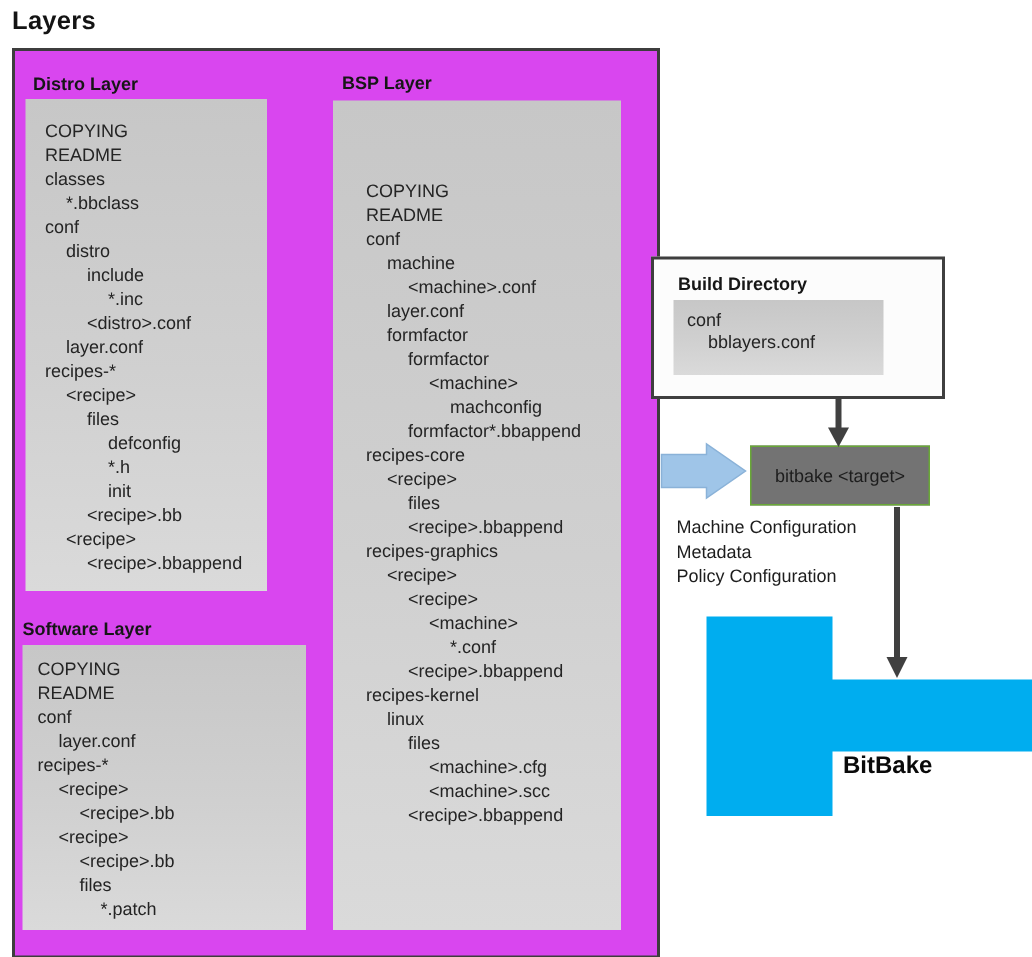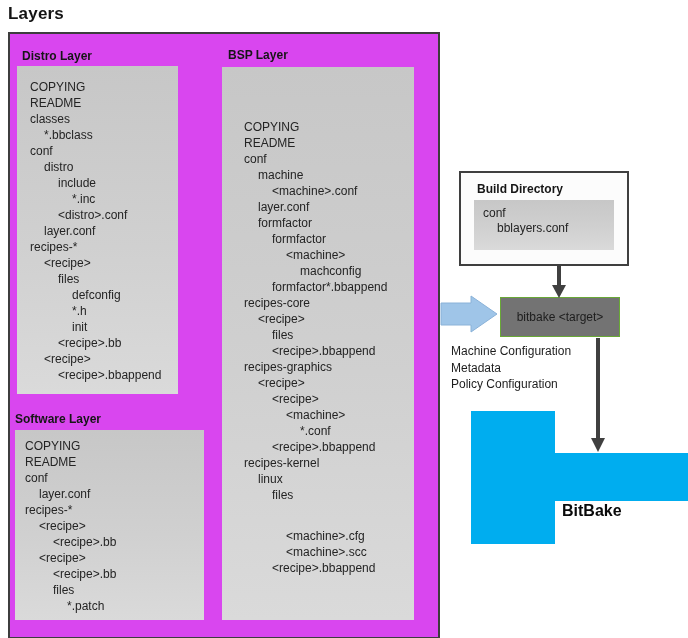--- a/index.html
+++ b/index.html
@@ -16,21 +16,21 @@
     font-size:12px; color:#242424; line-height:16px; box-sizing:border-box; overflow:hidden; }
   .tree-line { white-space:nowrap; }
 
   .distro-label   { left:12px;  top:15px; }
   .distro-box     { left:7px;   top:32px;  width:161px; height:328px; padding:13px 4px 0 13px; }
   .bsp-label      { left:218px; top:14px; }
   .bsp-box        { left:212px; top:33px;  width:192px; height:553px; padding:52px 4px 0 22px; }
   .software-label { left:5px;   top:378px; }
   .software-box   { left:5px;   top:396px; width:189px; height:190px; padding:8px 4px 0 10px; }
 
-  .build-box { position:absolute; left:459px; top:171px; width:170px; height:95px;
+  .build-box { position:absolute; left:434px; top:171px; width:196px; height:95px;
     border:2px solid #3f3f3f; background:#fcfcfc; box-sizing:border-box; }
   .build-label { position:absolute; left:16px; top:9px; font-size:12px; font-weight:bold; color:#161616; }
   .build-inner { left:13px; top:27px; width:140px; height:50px; padding:6px 4px 0 9px; line-height:15px; }
 
   .bitbake-target-box { position:absolute; left:500px; top:297px; width:120px; height:40px;
     background:#737373; border:1px solid #69a837; box-sizing:border-box;
     display:flex; align-items:center; justify-content:center;
     font-size:12px; color:#1d1d1d; }
 
   .flow-labels { position:absolute; left:451px; top:343px; font-size:12px; color:#1d1d1d; line-height:16.5px; }
@@ -91,21 +91,21 @@
         <div class="tree-line" style="padding-left: 28px;">&lt;recipe&gt;.bbappend</div>
         <div class="tree-line" style="padding-left: 0px;">recipes-graphics</div>
         <div class="tree-line" style="padding-left: 14px;">&lt;recipe&gt;</div>
         <div class="tree-line" style="padding-left: 28px;">&lt;recipe&gt;</div>
         <div class="tree-line" style="padding-left: 42px;">&lt;machine&gt;</div>
         <div class="tree-line" style="padding-left: 56px;">*.conf</div>
         <div class="tree-line" style="padding-left: 28px;">&lt;recipe&gt;.bbappend</div>
         <div class="tree-line" style="padding-left: 0px;">recipes-kernel</div>
         <div class="tree-line" style="padding-left: 14px;">linux</div>
         <div class="tree-line" style="padding-left: 28px;">files</div>
-        <div class="tree-line" style="padding-left: 42px; margin-top: 25px;">&lt;machine&gt;.cfg</div>
+        <div class="tree-line" style="padding-left: 42px;">&lt;machine&gt;.cfg</div>
         <div class="tree-line" style="padding-left: 42px;">&lt;machine&gt;.scc</div>
         <div class="tree-line" style="padding-left: 28px;">&lt;recipe&gt;.bbappend</div>
       </div>
 
     <div class="layer-label software-label">Software Layer</div>
     <div class="graybox software-box">
         <div class="tree-line" style="padding-left: 0px;">COPYING</div>
         <div class="tree-line" style="padding-left: 0px;">README</div>
         <div class="tree-line" style="padding-left: 0px;">conf</div>
         <div class="tree-line" style="padding-left: 14px;">layer.conf</div>

